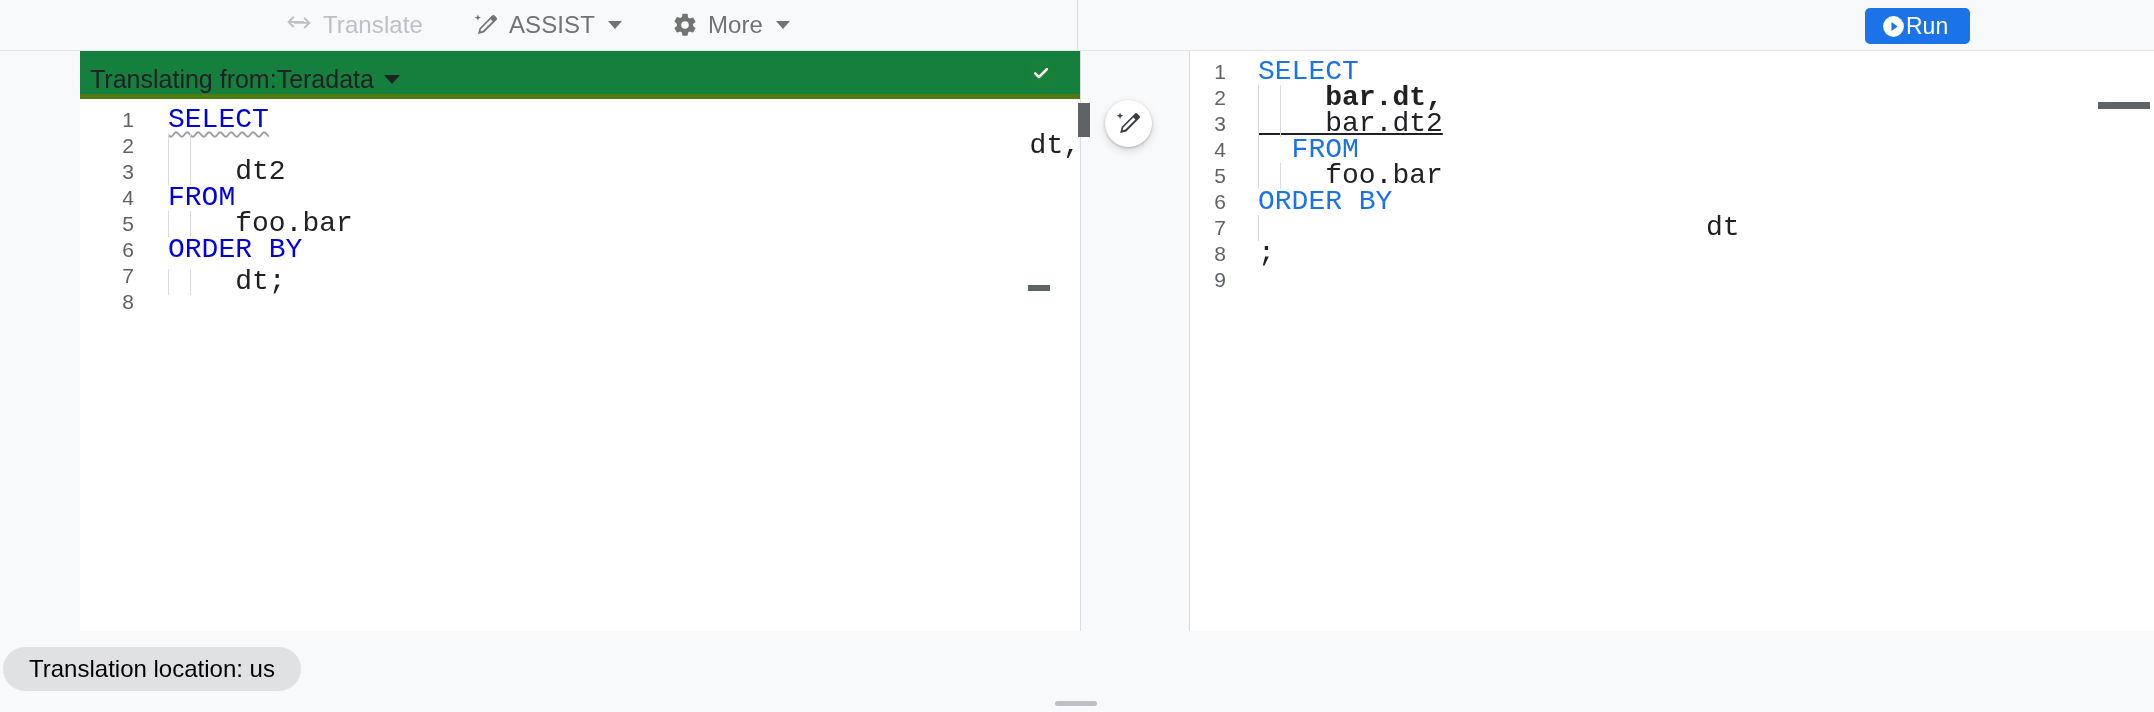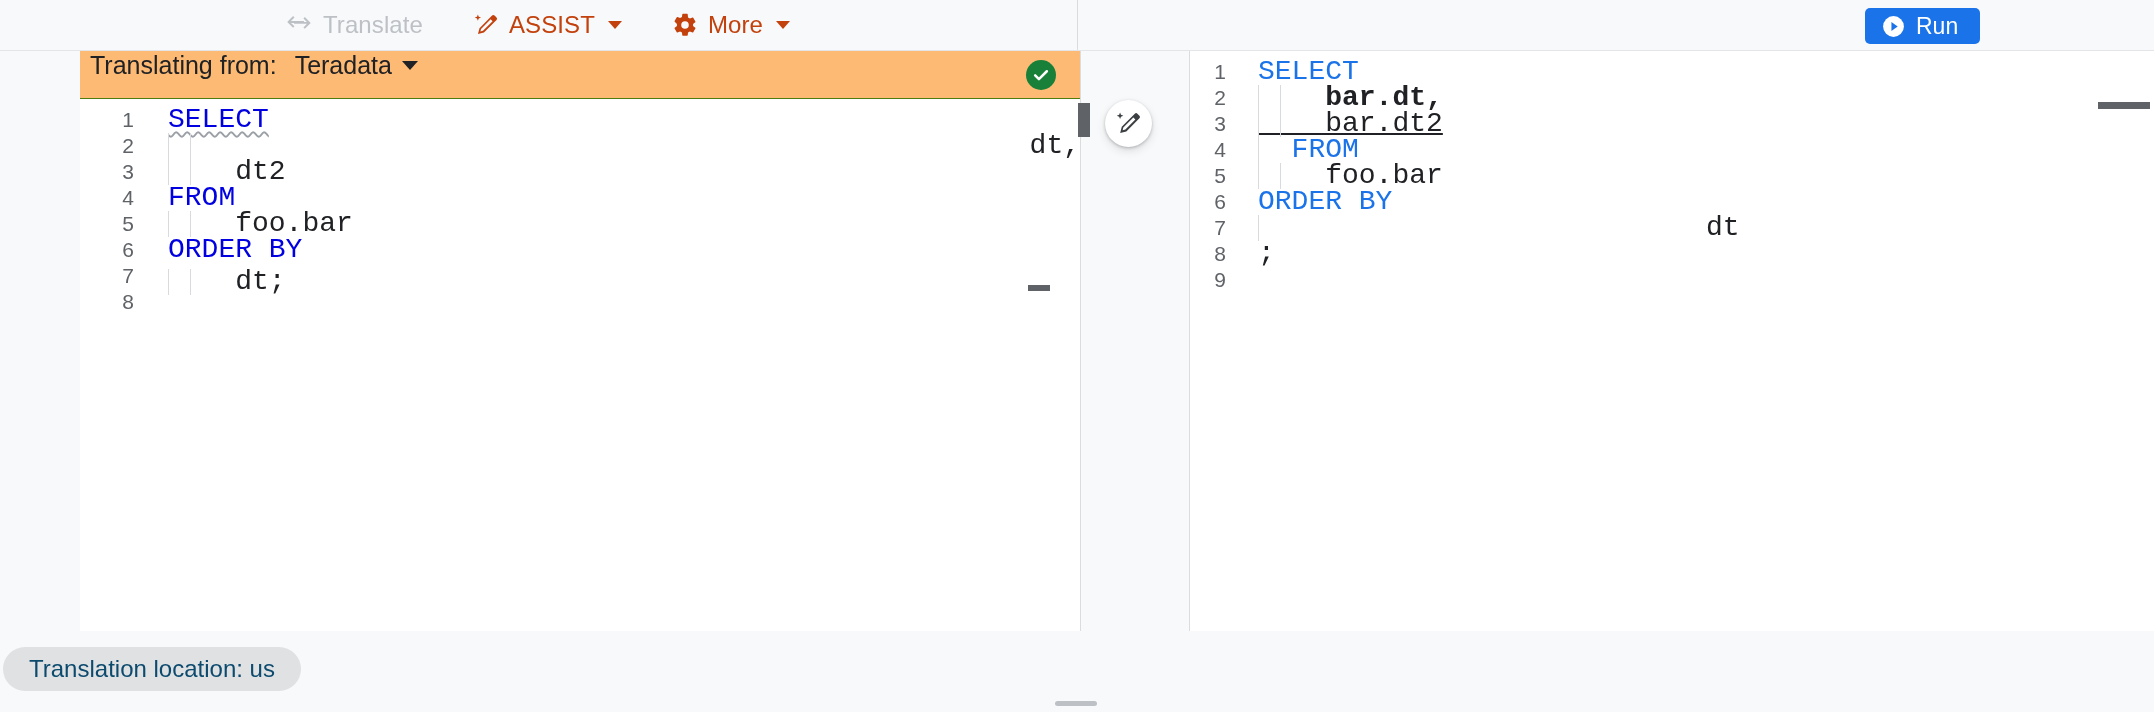--- a/index.html
+++ b/index.html
@@ -22,55 +22,55 @@
     position: absolute; left: 0; top: 0; width: 1078px; height: 50px;
     display: flex; align-items: center; justify-content: center; gap: 34px;
     border-right: 1px solid #dadce0;
   }
   .tb-right {
     position: absolute; left: 1078px; top: 0; width: 1076px; height: 50px;
     display: flex; align-items: center;
   }
   .tb-btn {
     display: inline-flex; align-items: center; gap: 10px;
-    font-size: 24px; color: #c2410c; letter-spacing: .1px;
+    font-size: 24px; color: #737373; letter-spacing: .1px;
     background: none; border: 0; cursor: pointer;
     padding: 6px 8px; border-radius: 4px; white-space: nowrap;
   }
   .tb-btn.disabled { color: #bdc1c6; cursor: default; }
   .tb-btn .caret {
     width: 0; height: 0; margin-left: 3px;
     border-left: 7px solid currentColor;
     border-right: 7px solid currentColor;
     border-top: 8px solid currentColor;
     border-left-color: transparent; border-right-color: transparent;
   }
   .ico { display: inline-flex; align-items: center; justify-content: center; }
 
   .run-btn {
     position: absolute; left: 787px; top: 8px;
     height: 36px; padding: 0 22px 0 16px;
     background: #1a73e8; color: #fff; border: 0; border-radius: 5px;
-    display: inline-flex; align-items: center; gap: 10px;
+    display: inline-flex; align-items: center; 
     font-size: 23px; cursor: pointer;
   }
 
   
   .pane-wrap { position: absolute; top: 51px; left: 0; width: 2154px; height: 580px; }
   .gutter-col { position: absolute; top: 0; left: 0; width: 80px; height: 580px; background: #f8f9fa; }
 
   .pane-left  { position: absolute; top: 0; left: 80px; width: 1000px; height: 580px; background: #fff; }
   .pane-right { position: absolute; top: 0; left: 1190px; width: 964px; height: 580px; background: #fff; }
 
   .pane-head {
-    height: 48px; background: #fdba74; border-bottom: 1px solid #4d7c0f;
-    display: flex; align-items: flex-start; padding-left: 10px; position: relative;
+    height: 48px; background: #15803d; border-bottom: 5px solid #4d7c0f;
+    display: flex; align-items: flex-end; padding-left: 10px; position: relative;
   }
   .head-label { font-size: 25px; color: #202124; }
-  .head-value { font-size: 25px; color: #202124; margin-left: 18px; }
+  .head-value { font-size: 25px; color: #202124; }
   .head-caret {
     width: 0; height: 0; margin-left: 10px; align-self: center;
     border-left: 8px solid transparent; border-right: 8px solid transparent;
     border-top: 9px solid #202124;
   }
   .head-dd { display: flex; align-items: center; cursor: pointer; }
   .check-badge {
     position: absolute; right: 24px; top: 50%; transform: translateY(-50%);
     width: 30px; height: 30px; border-radius: 50%; background: #188038;
     display: flex; align-items: center; justify-content: center;
@@ -119,21 +119,21 @@
   }
   .right-vscroll {
     position: absolute; right: 4px; top: 51px; width: 52px; height: 7px; background: #5f6368;
   }
 
   
   .bottom { position: absolute; top: 631px; left: 0; width: 2154px; height: 81px; background: #f8f9fa; }
   .loc-chip {
     position: absolute; left: 3px; top: 16px;
     height: 44px; padding: 0 26px; border-radius: 22px; background: #e0e1e3;
-    display: flex; align-items: center; font-size: 24px; color: #0c4a6e; cursor: pointer;
+    display: flex; align-items: center; font-size: 24px; color: #000000; cursor: pointer;
   }
   .bottom-grabber {
     position: absolute; left: 1055px; bottom: 6px; width: 42px; height: 5px;
     border-radius: 3px; background: #bdc1c6; cursor: row-resize;
   }
 </style>
 </head>
 <body>
 
 <div id="app">

